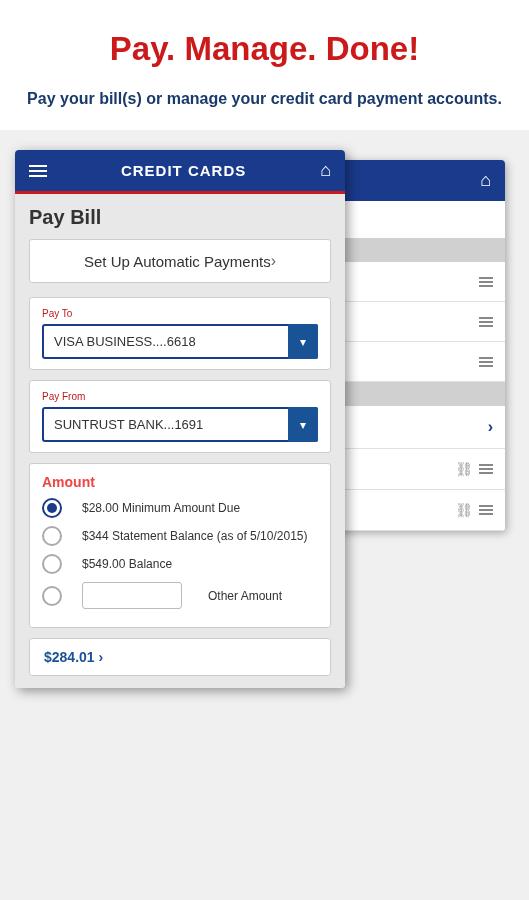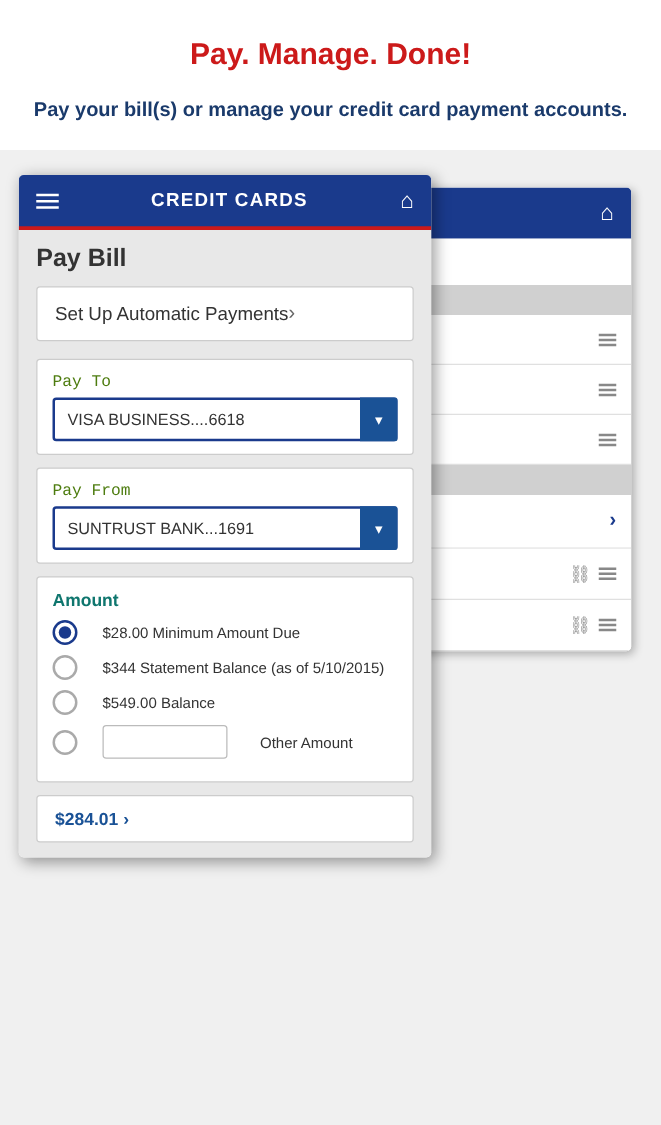--- a/index.html
+++ b/index.html
@@ -12,21 +12,21 @@
       position: relative;
     }
 
     
     .header-section {
       background: #ffffff;
       text-align: center;
       padding: 30px 20px 20px;
     }
     .header-title {
-      font-size: 24px;
+      font-size: 33px;
       font-weight: bold;
       color: #cc1a1a;
       margin-bottom: 8px;
     }
     .header-subtitle {
       font-size: 16px;
       color: #1a3a6b;
       font-weight: 600;
       line-height: 1.4;
       margin-top: 20px;
@@ -185,21 +185,21 @@
       color: #333;
       margin-bottom: 10px;
     }
 
     .setup-payments-row {
       background: #ffffff;
       border: 1px solid #ccc;
       border-radius: 3px;
       display: flex;
       align-items: center;
-      justify-content: flex-start;
+      justify-content: center;
       padding: 12px 14px;
       margin-bottom: 14px;
       cursor: pointer;
     }
     .setup-payments-text {
       font-size: 15px;
       color: #333;
       font-weight: 500;
     }
     .chevron-right-sm {
@@ -208,25 +208,24 @@
     }
 
     .form-section {
       background: #ffffff;
       border: 1px solid #ccc;
       border-radius: 3px;
       padding: 10px 12px;
       margin-bottom: 10px;
     }
     .form-label {
-      font-size: 13px;
-      color: #4d7c0f;
+      font-size: 10px;
+      color: #b91c1c;
       margin-bottom: 5px;
       font-weight: 500;
-      font-family: Liberation Mono, monospace;
     }
     .select-wrapper {
       position: relative;
     }
     .select-wrapper select {
       width: 100%;
       border: 2px solid #1a3a8c;
       border-radius: 3px;
       padding: 8px 30px 8px 10px;
       font-size: 13px;
@@ -255,21 +254,21 @@
 
     .amount-section {
       background: #ffffff;
       border: 1px solid #ccc;
       border-radius: 3px;
       padding: 10px 12px;
       margin-bottom: 10px;
     }
     .amount-label {
       font-size: 14px;
-      color: #0f766e;
+      color: #ef4444;
       font-weight: bold;
       margin-bottom: 8px;
     }
 
     .radio-row {
       display: flex;
       align-items: center;
       gap: 20px;
       margin-bottom: 8px;
     }

